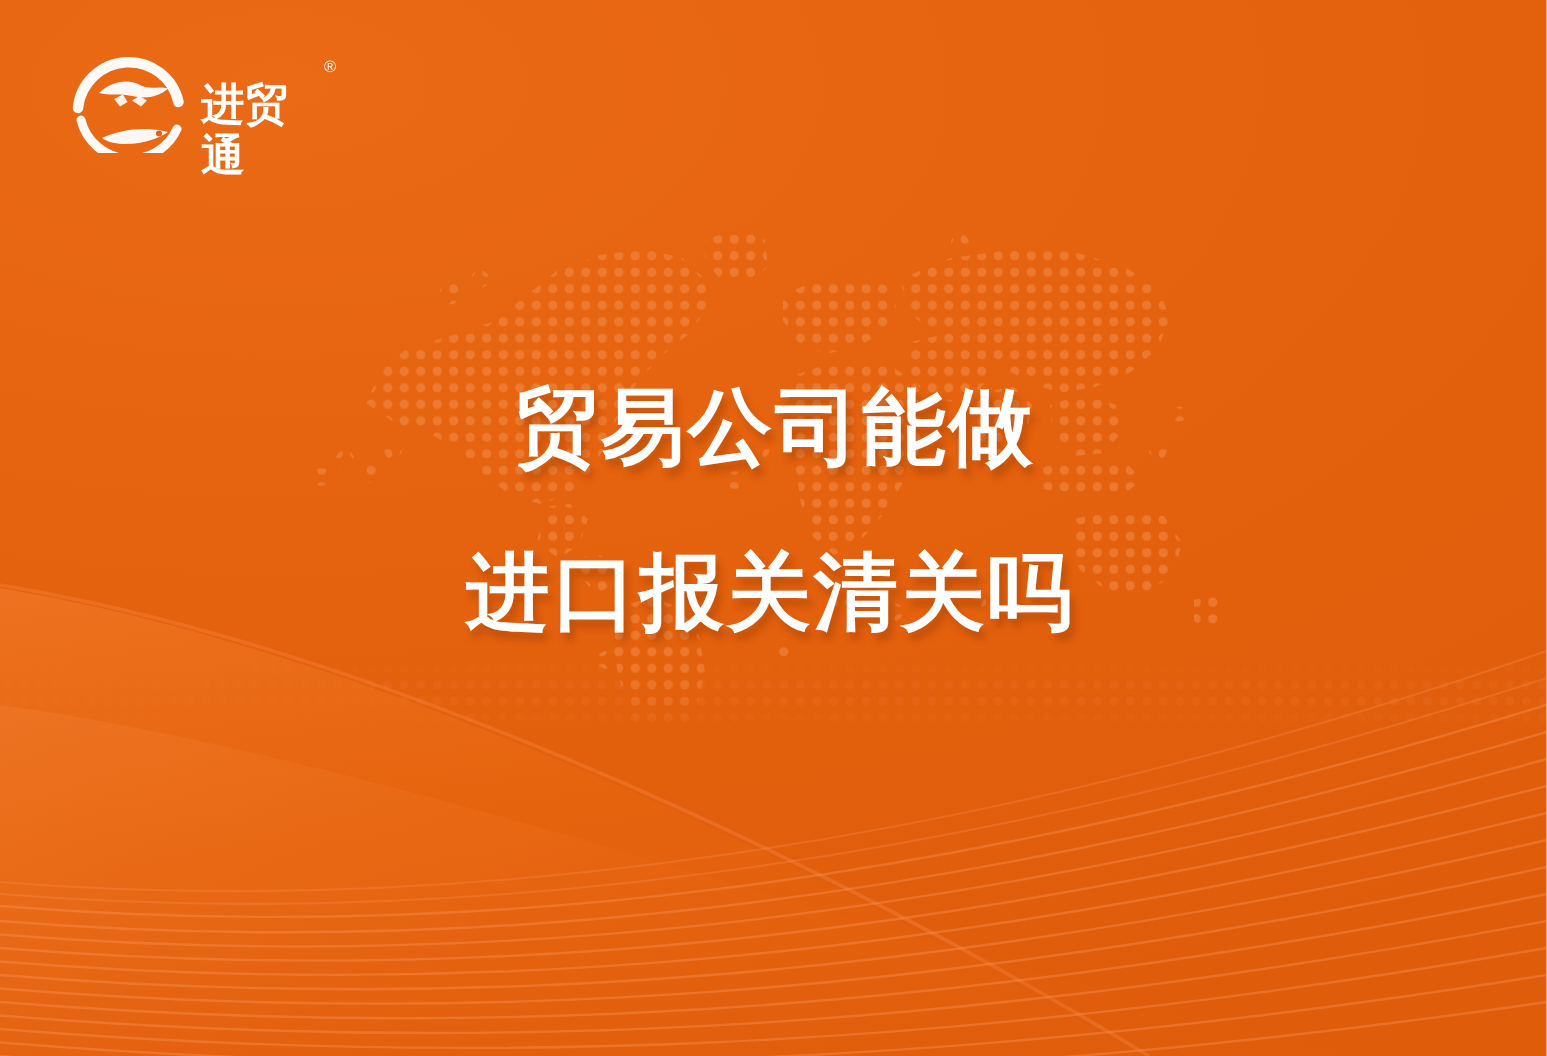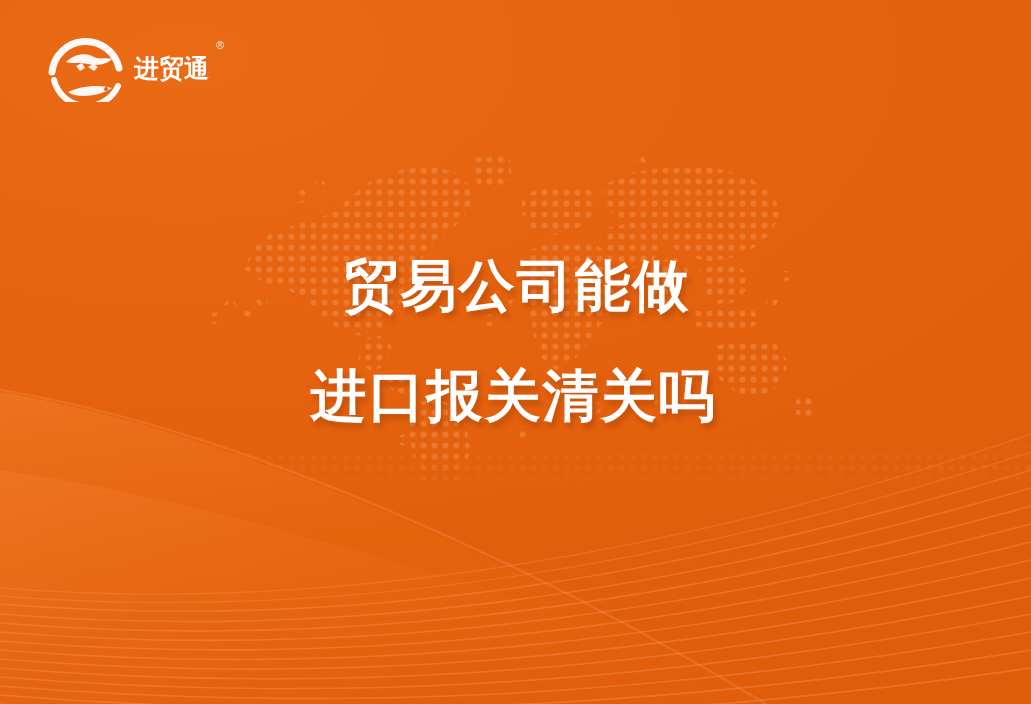--- a/index.html
+++ b/index.html
@@ -195,21 +195,21 @@
       <path d="M36 40 l4 5 l5 -3 l-3 -5 Z" fill="#ffffff" opacity="0.9"></path>
       <path d="M48 41 l6 4 l4 -4 l-5 -3 Z" fill="#ffffff" opacity="0.9"></path>
 
       <path d="M28 66 C40 60, 58 58, 72 62 C66 66, 56 70, 44 70 C38 70, 32 69, 28 66 Z" fill="#ffffff" opacity="0.95"></path>
       <circle cx="66" cy="63" r="2" fill="#e5620e"></circle>
     </svg>
 
 
     <div style="position:absolute; left:94px; top:26px; width:80px; height:34px;
                 color:#ffffff; font-family:'DejaVu Sans','Liberation Sans',sans-serif;
-                font-weight:700; font-size:25px; line-height:34px; letter-spacing:0px;">进贸通</div>
+                font-weight:700; font-size:29px; line-height:34px; letter-spacing:0px;">进贸通</div>
 
     <div style="position:absolute; left:176px; top:14px; color:#ffffff; font-size:11px;
                 line-height:11px; opacity:.95;">®</div>
   </div>
 
   <div id="headline">
     <span class="hl-line" id="hl-line-1">贸易公司能做</span>
     <span class="hl-line" id="hl-line-2">进口报关清关吗</span>
   </div>
 

